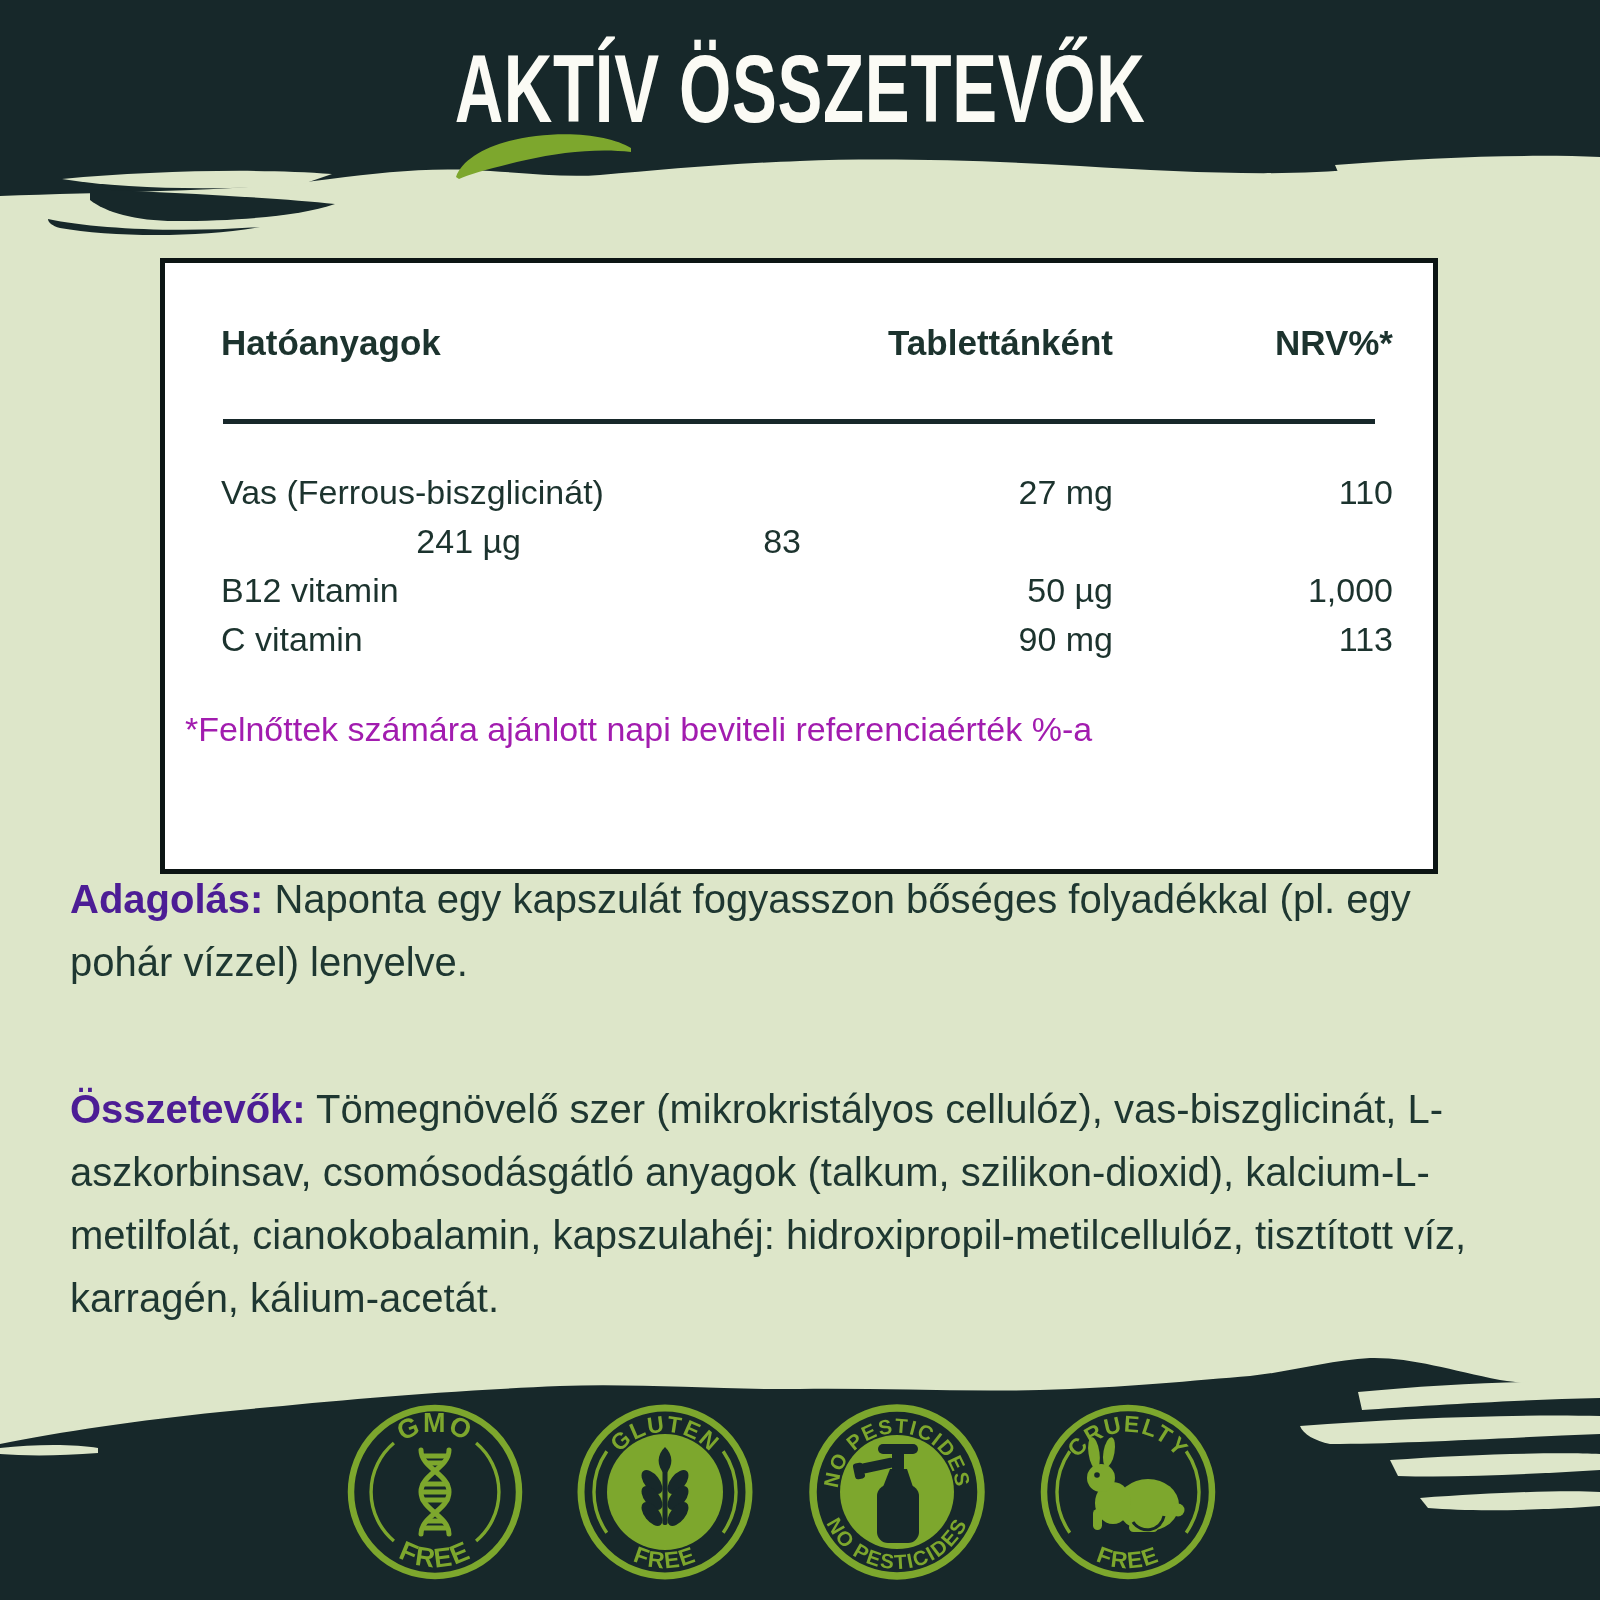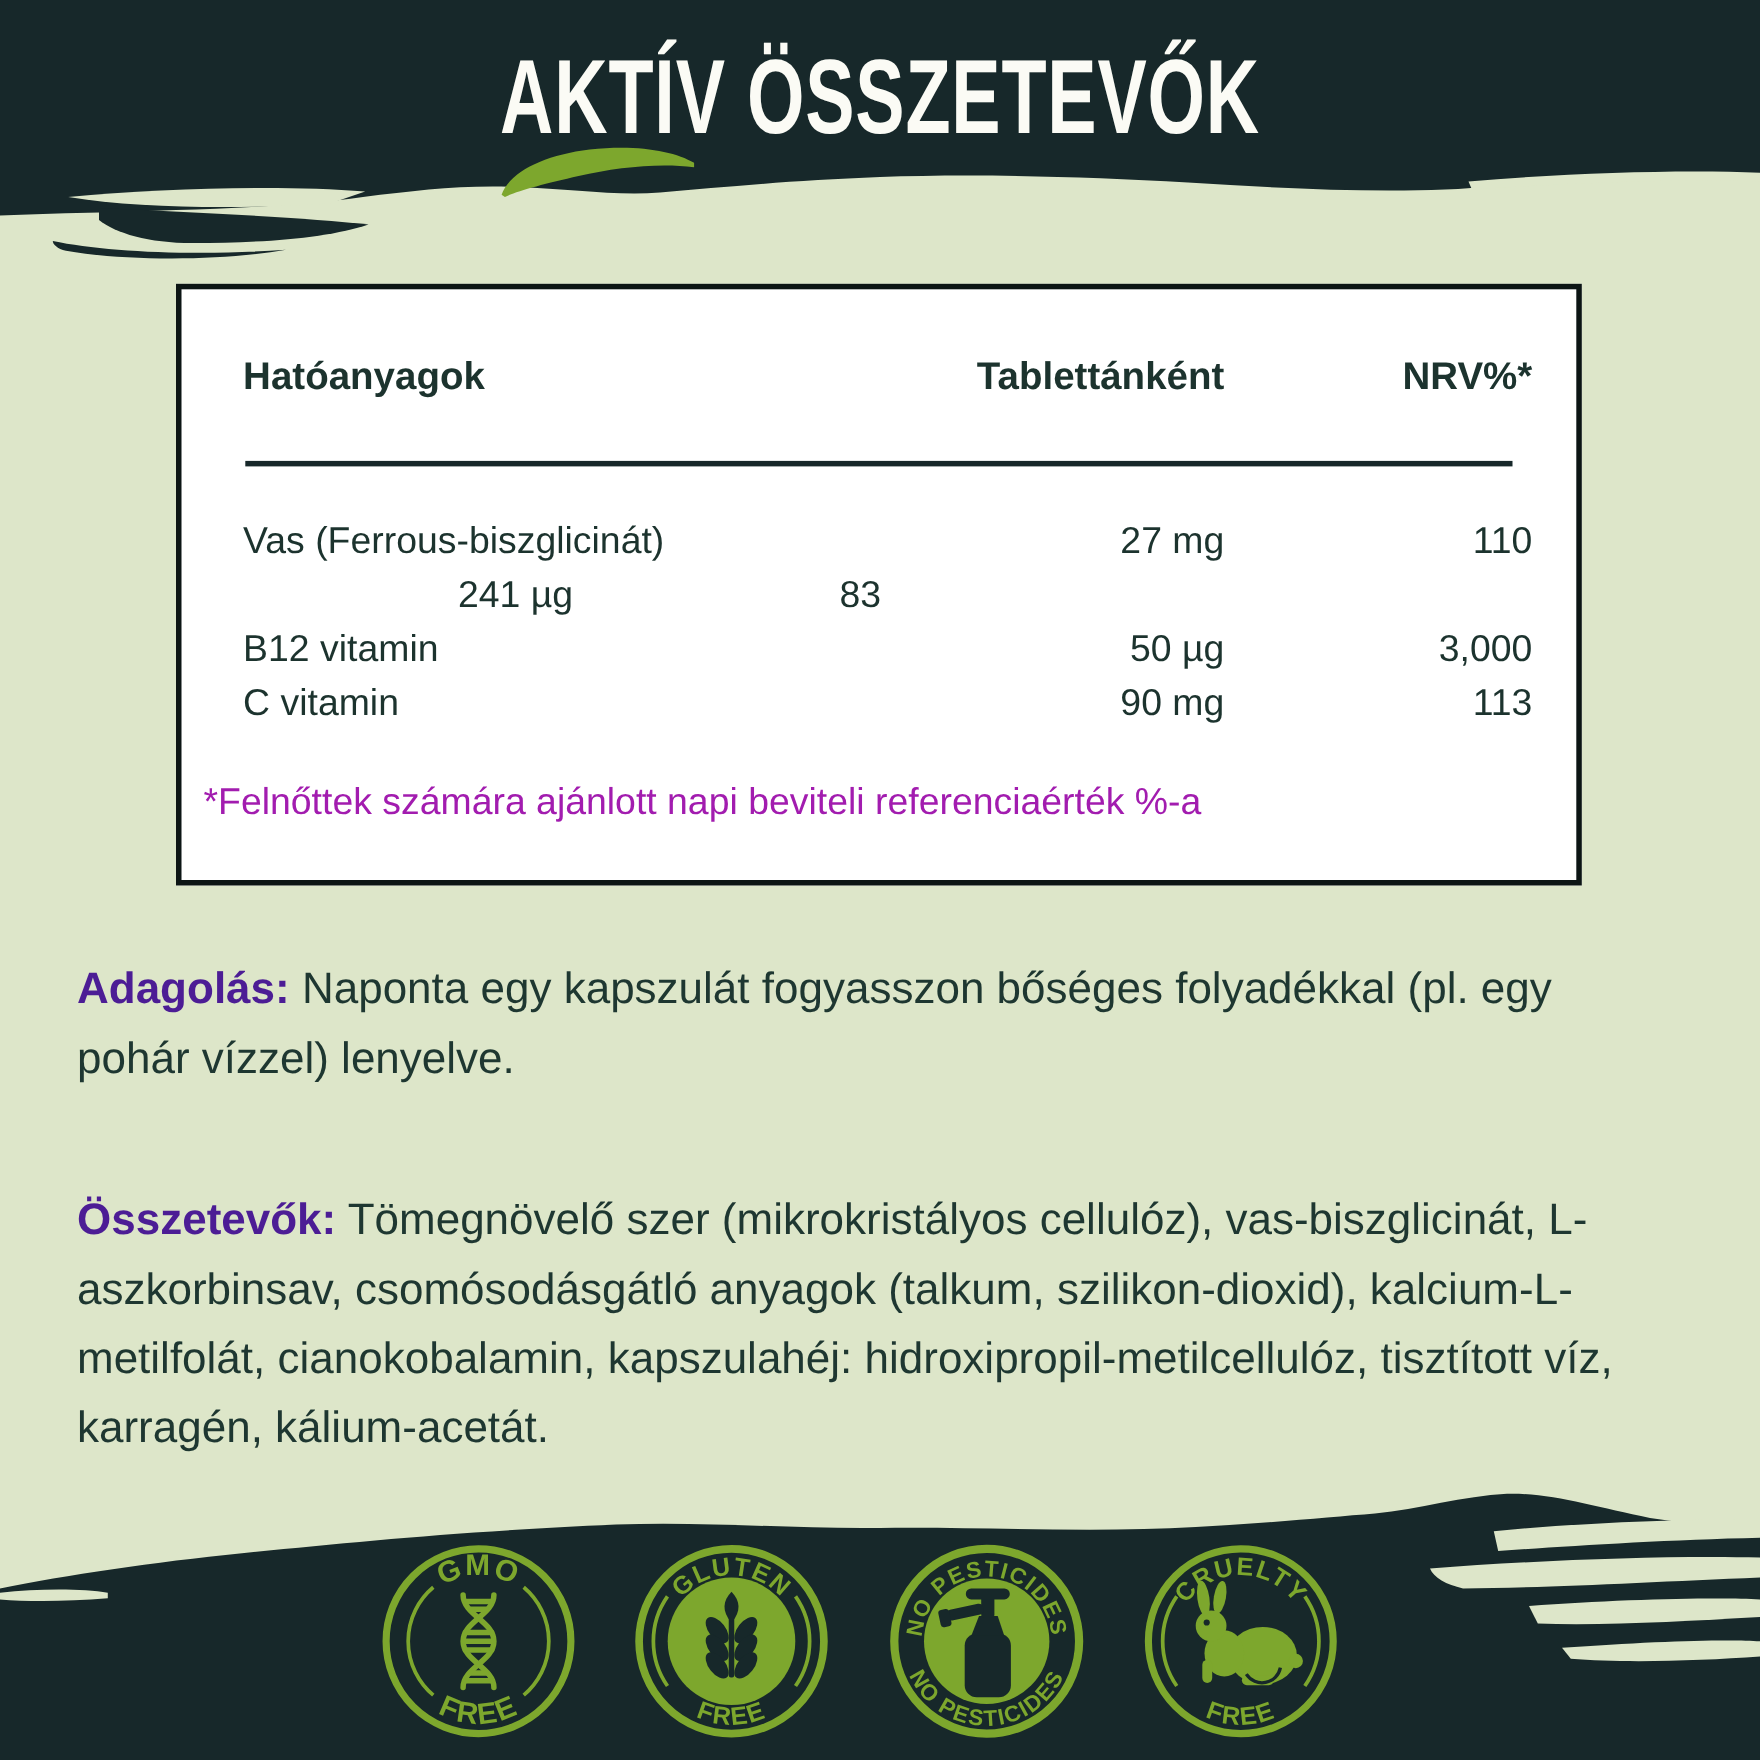--- a/index.html
+++ b/index.html
@@ -5,21 +5,21 @@
   html,body{margin:0;padding:0;background:#dde6c9;}
   .page{position:relative;width:1600px;height:1600px;background:#dde6c9;overflow:hidden;
         font-family:"Liberation Sans",sans-serif;color:#1c332e;}
   svg{display:block;}
   
   .header-svg{position:absolute;left:0;top:0;}
   .title{position:absolute;left:0;top:34px;width:1600px;margin:0;text-align:center;
          color:#fbfbf5;font-size:96px;font-weight:bold;letter-spacing:1px;
          transform:scaleX(0.70);transform-origin:50% 50%;white-space:nowrap;}
   
-  .table-box{position:absolute;left:160px;top:258px;width:1278px;height:547px;
+  .table-box{position:absolute;left:160px;top:258px;width:1278px;height:616px;
              background:#ffffff;border:5px solid #0c1514;box-sizing:border-box;}
   .t-row{display:flex;align-items:baseline;padding-left:56px;padding-right:40px;}
   .t-head{margin-top:60px;font-size:35px;font-weight:bold;color:#1c332e;}
   .c-name{flex:1;text-align:left;}
   .c-amt{width:300px;text-align:right;}
   .c-nrv{width:280px;text-align:right;}
   .divider{height:5px;background:#17282a;margin:56px 58px 44px 58px;}
   .t-body{font-size:34px;color:#1c332e;}
   .t-body .t-row{line-height:49px;}
   .footnote{margin-top:46px;padding-left:20px;font-size:34px;color:#a21caf;}
@@ -71,21 +71,21 @@
         <span class="c-amt">27 mg</span>
         <span class="c-nrv">110</span>
       </div>
       <div class="t-row">
         <span class="c-amt">241 µg</span>
         <span class="c-nrv">83</span>
       </div>
       <div class="t-row">
         <span class="c-name">B12 vitamin</span>
         <span class="c-amt">50 µg</span>
-        <span class="c-nrv">3,000</span>
+        <span class="c-nrv">1,000</span>
       </div>
       <div class="t-row">
         <span class="c-name">C vitamin</span>
         <span class="c-amt">90 mg</span>
         <span class="c-nrv">113</span>
       </div>
     </div>
     <div class="footnote">*Felnőttek számára ajánlott napi beviteli referenciaérték %-a</div>
   </div>
 

